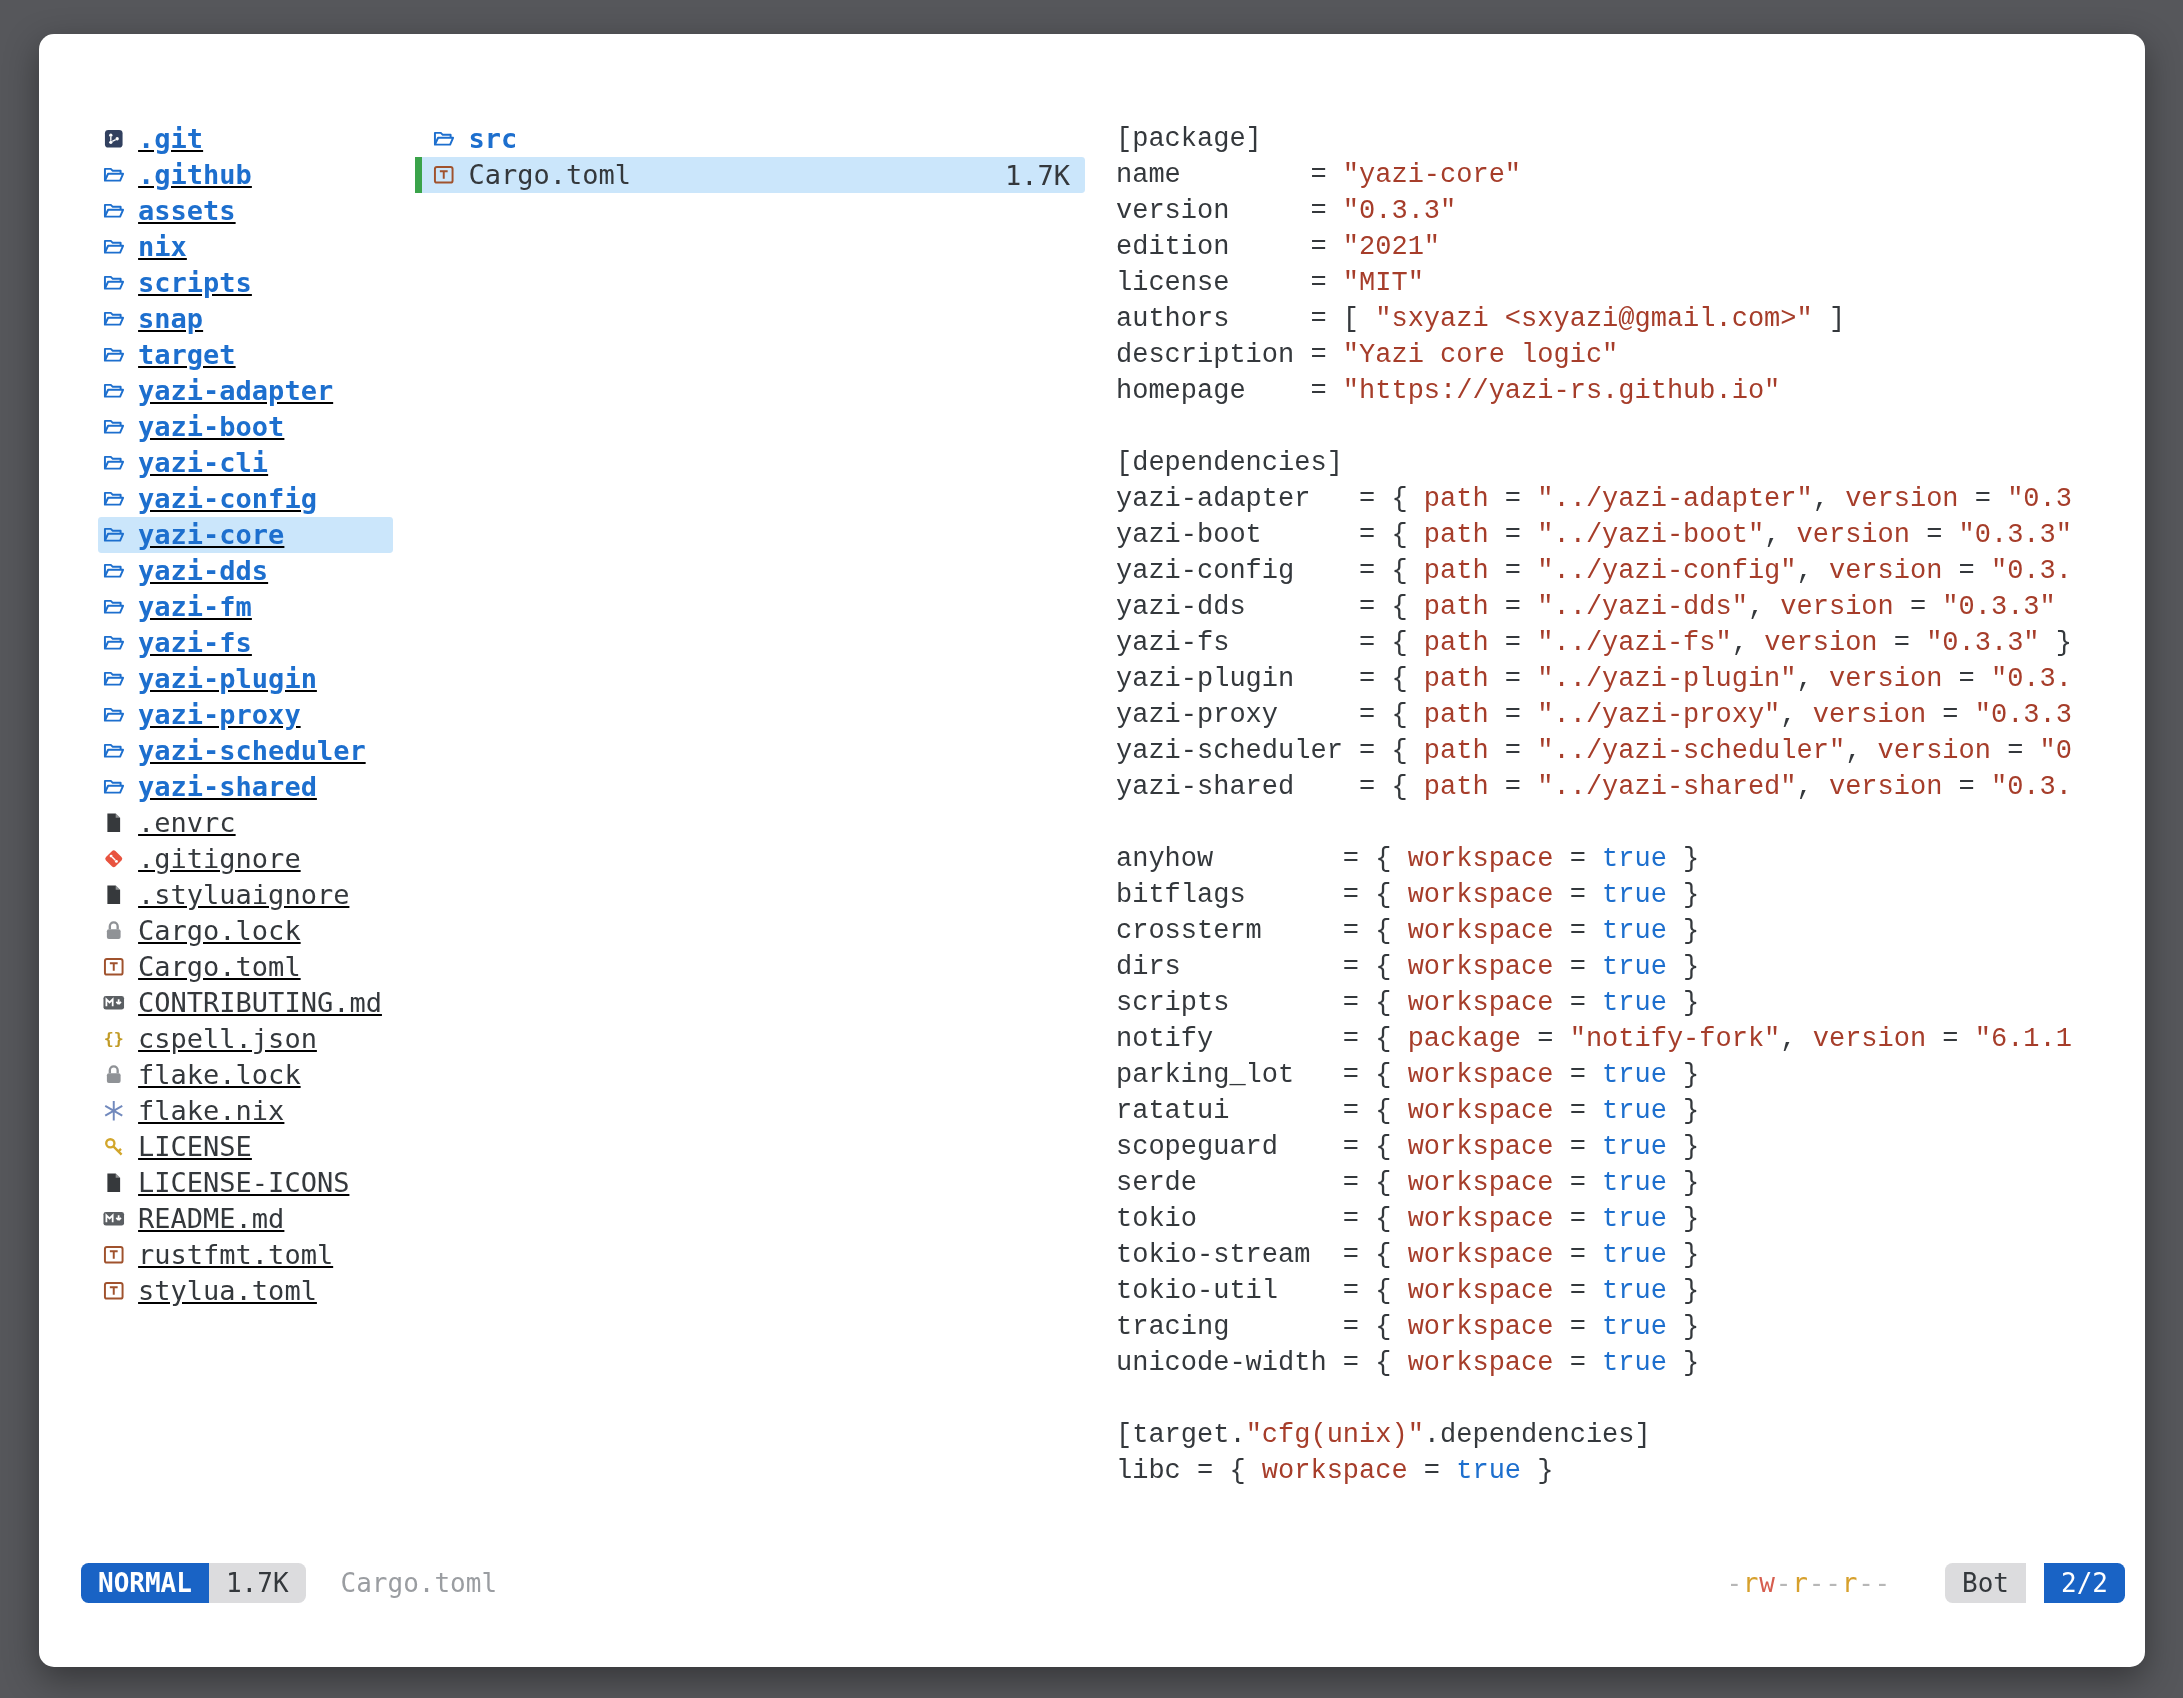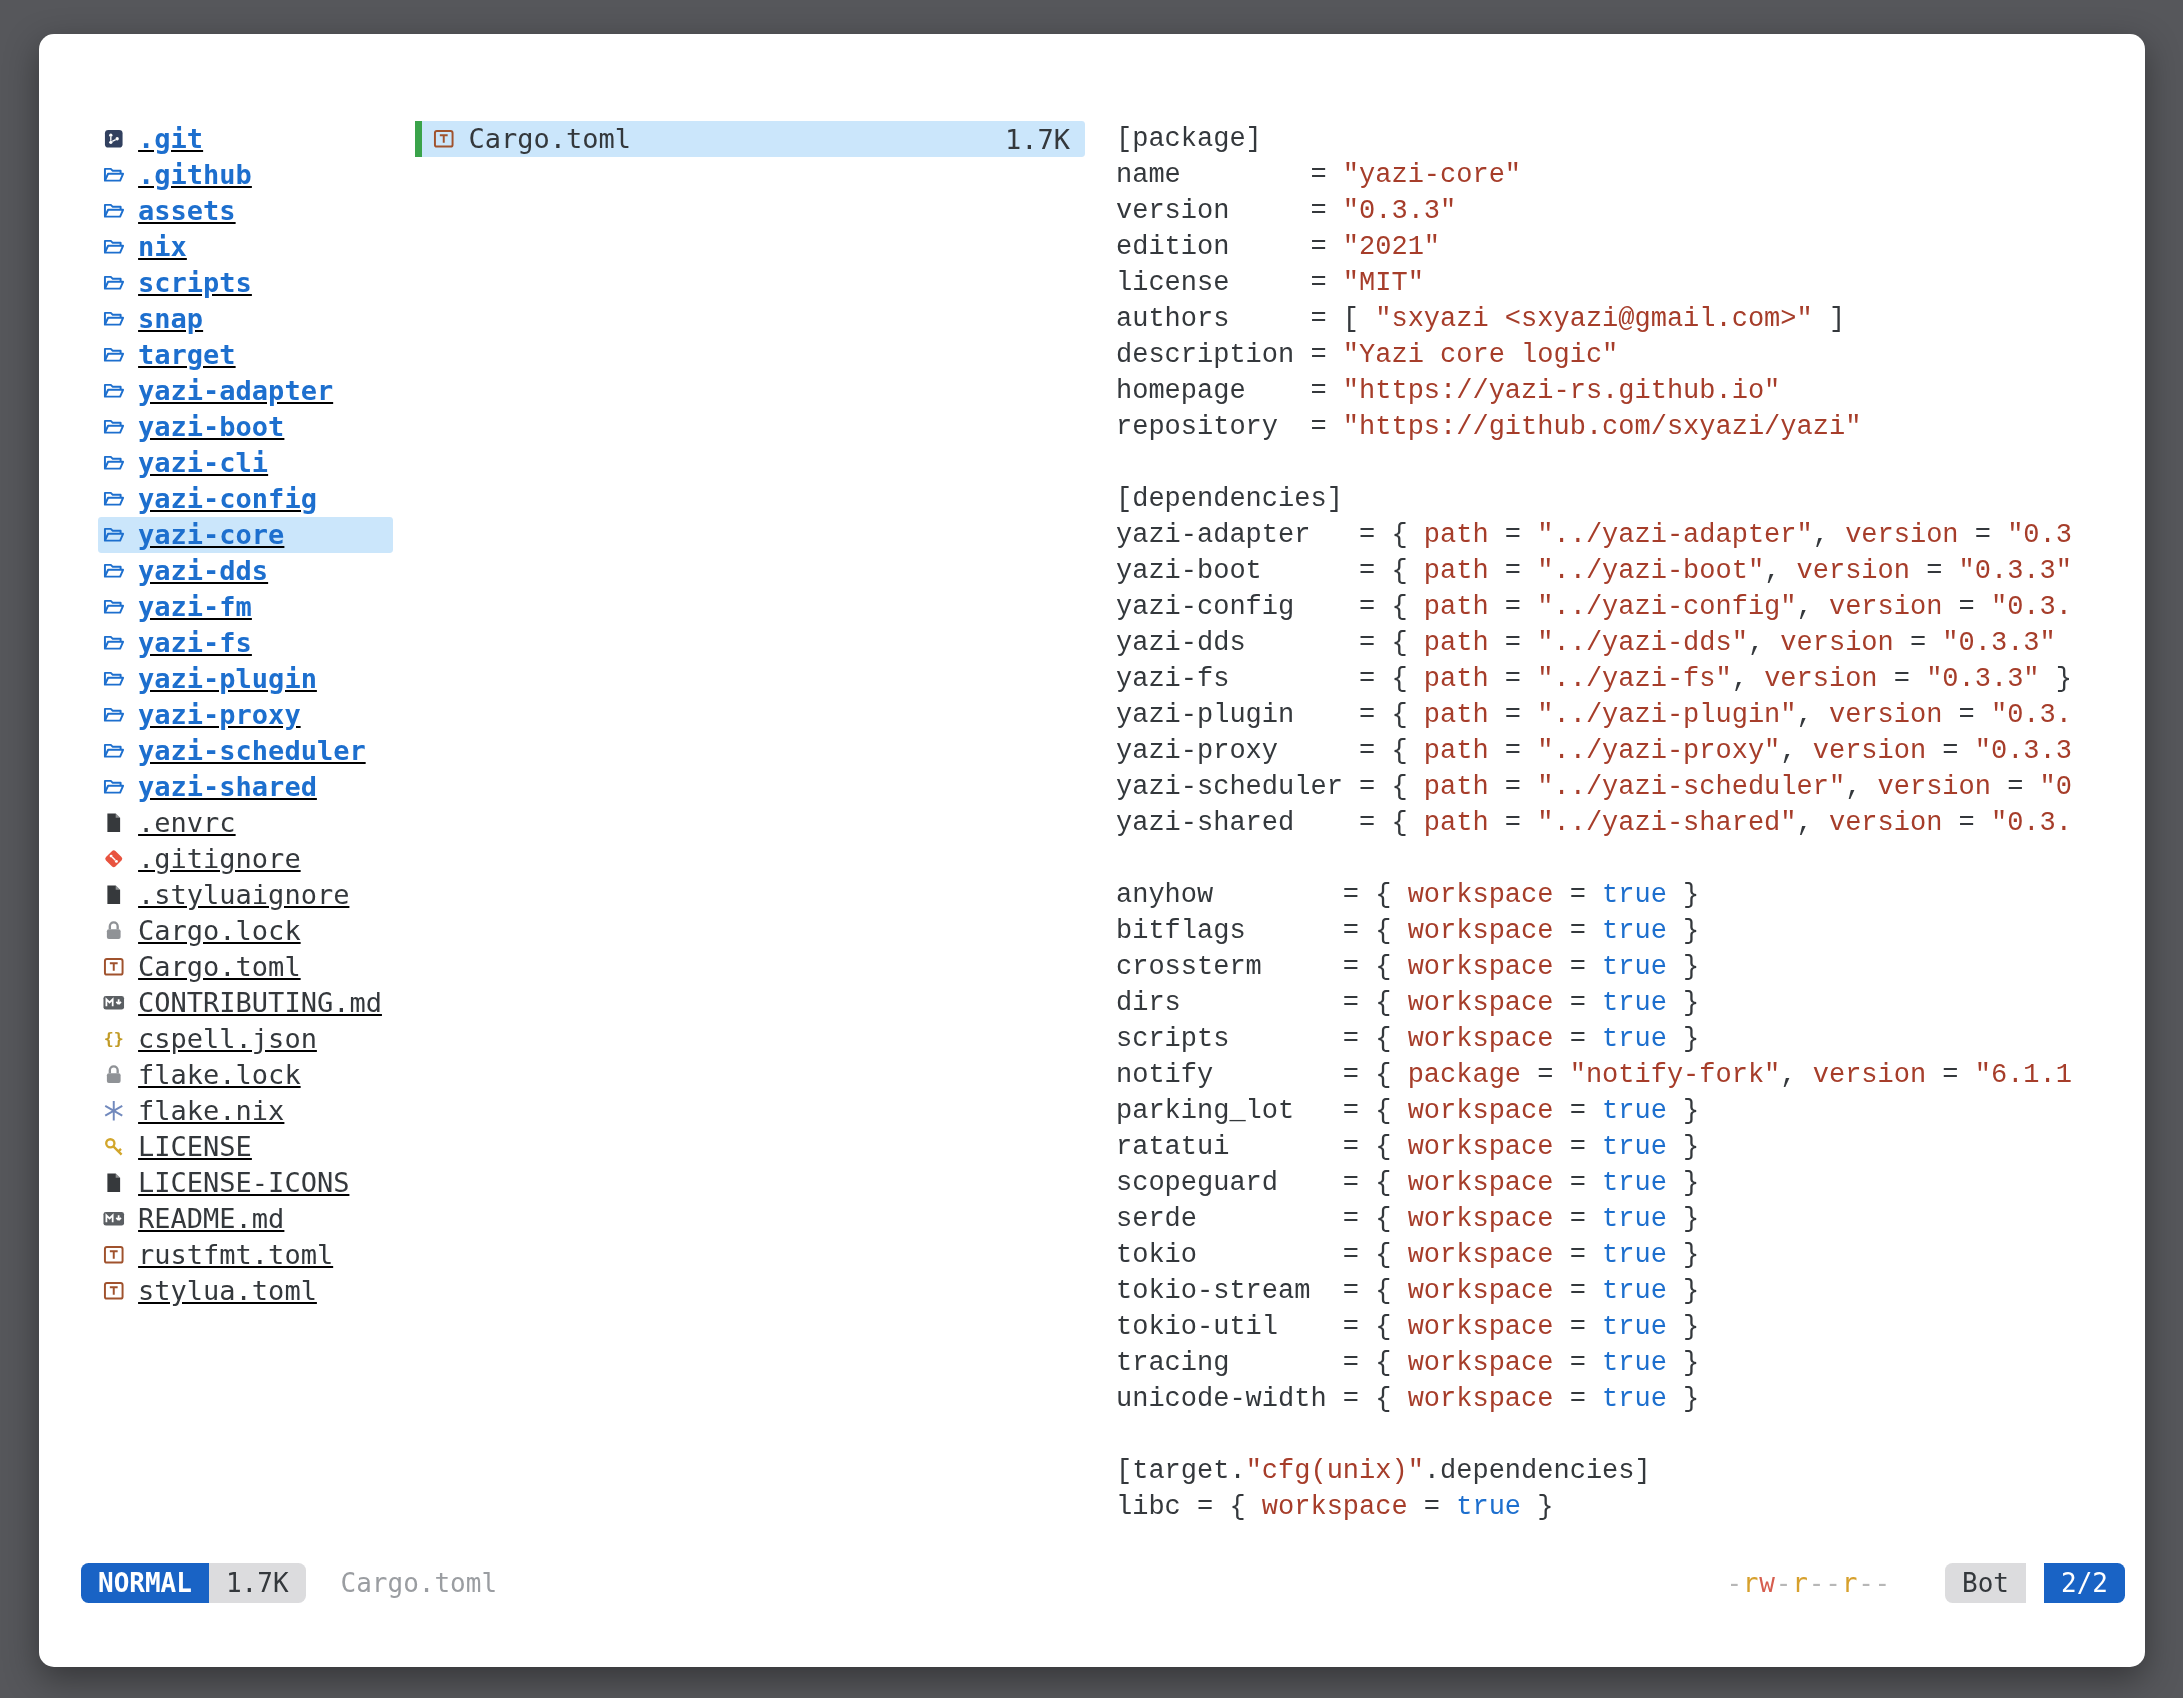--- a/index.html
+++ b/index.html
@@ -357,20 +357,30 @@
         <span class="icon" style="color: rgb(160, 82, 45);">
           <svg viewBox="0 0 24 24">
             <rect x="3" y="4" width="18" height="16" rx="2" fill="none" stroke="currentColor" stroke-width="2"></rect>
             <path d="M8 8.5h8M12 8.5V16" fill="none" stroke="currentColor" stroke-width="2"></path>
           </svg>
         </span>
         <span class="label t-file">stylua.toml</span>
       </div>
     </div>
   <div class="pane pane-current" id="current-pane">
+      <div class="row">
+        <span class="marker"></span>
+        <span class="icon" style="color: rgb(29, 111, 206);">
+          <svg viewBox="0 0 24 24">
+            <path fill="none" stroke="currentColor" stroke-width="2" stroke-linejoin="round" d="M3 18V6h6l2 2h8v3"></path>
+            <path fill="none" stroke="currentColor" stroke-width="2" stroke-linejoin="round" d="M6.2 11h15.3l-3 7H3z"></path>
+          </svg>
+        </span>
+        <span class="label t-dir">src</span>
+      </div>
       <div class="row selected">
         <span class="marker on"></span>
         <span class="icon" style="color: rgb(160, 82, 45);">
           <svg viewBox="0 0 24 24">
             <rect x="3" y="4" width="18" height="16" rx="2" fill="none" stroke="currentColor" stroke-width="2"></rect>
             <path d="M8 8.5h8M12 8.5V16" fill="none" stroke="currentColor" stroke-width="2"></path>
           </svg>
         </span>
         <span class="label t-file">Cargo.toml</span>
         <span class="fsize">1.7K</span>
@@ -378,21 +388,20 @@
     </div>
   <div class="pane pane-preview" id="preview-pane">
       <div class="pline"><span class="fg">[package]</span></div>
       <div class="pline"><span class="fg">name        = </span><span class="str">"yazi-core"</span></div>
       <div class="pline"><span class="fg">version     = </span><span class="str">"0.3.3"</span></div>
       <div class="pline"><span class="fg">edition     = </span><span class="str">"2021"</span></div>
       <div class="pline"><span class="fg">license     = </span><span class="str">"MIT"</span></div>
       <div class="pline"><span class="fg">authors     = [ </span><span class="str">"sxyazi &lt;sxyazi@gmail.com&gt;"</span><span class="fg"> ]</span></div>
       <div class="pline"><span class="fg">description = </span><span class="str">"Yazi core logic"</span></div>
       <div class="pline"><span class="fg">homepage    = </span><span class="str">"https://yazi-rs.github.io"</span></div>
-      <div class="pline"><span class="fg">repository  = </span><span class="str">"https://github.com/sxyazi/yazi"</span></div>
       <div class="pline">&nbsp;</div>
       <div class="pline"><span class="fg">[dependencies]</span></div>
       <div class="pline"><span class="fg">yazi-adapter   = { </span><span class="str">path</span><span class="fg"> = </span><span class="str">"../yazi-adapter"</span><span class="fg">, </span><span class="str">version</span><span class="fg"> = </span><span class="str">"0.3</span></div>
       <div class="pline"><span class="fg">yazi-boot      = { </span><span class="str">path</span><span class="fg"> = </span><span class="str">"../yazi-boot"</span><span class="fg">, </span><span class="str">version</span><span class="fg"> = </span><span class="str">"0.3.3"</span></div>
       <div class="pline"><span class="fg">yazi-config    = { </span><span class="str">path</span><span class="fg"> = </span><span class="str">"../yazi-config"</span><span class="fg">, </span><span class="str">version</span><span class="fg"> = </span><span class="str">"0.3.</span></div>
       <div class="pline"><span class="fg">yazi-dds       = { </span><span class="str">path</span><span class="fg"> = </span><span class="str">"../yazi-dds"</span><span class="fg">, </span><span class="str">version</span><span class="fg"> = </span><span class="str">"0.3.3"</span></div>
       <div class="pline"><span class="fg">yazi-fs        = { </span><span class="str">path</span><span class="fg"> = </span><span class="str">"../yazi-fs"</span><span class="fg">, </span><span class="str">version</span><span class="fg"> = </span><span class="str">"0.3.3"</span><span class="fg"> }</span></div>
       <div class="pline"><span class="fg">yazi-plugin    = { </span><span class="str">path</span><span class="fg"> = </span><span class="str">"../yazi-plugin"</span><span class="fg">, </span><span class="str">version</span><span class="fg"> = </span><span class="str">"0.3.</span></div>
       <div class="pline"><span class="fg">yazi-proxy     = { </span><span class="str">path</span><span class="fg"> = </span><span class="str">"../yazi-proxy"</span><span class="fg">, </span><span class="str">version</span><span class="fg"> = </span><span class="str">"0.3.3</span></div>
       <div class="pline"><span class="fg">yazi-scheduler = { </span><span class="str">path</span><span class="fg"> = </span><span class="str">"../yazi-scheduler"</span><span class="fg">, </span><span class="str">version</span><span class="fg"> = </span><span class="str">"0</span></div>

